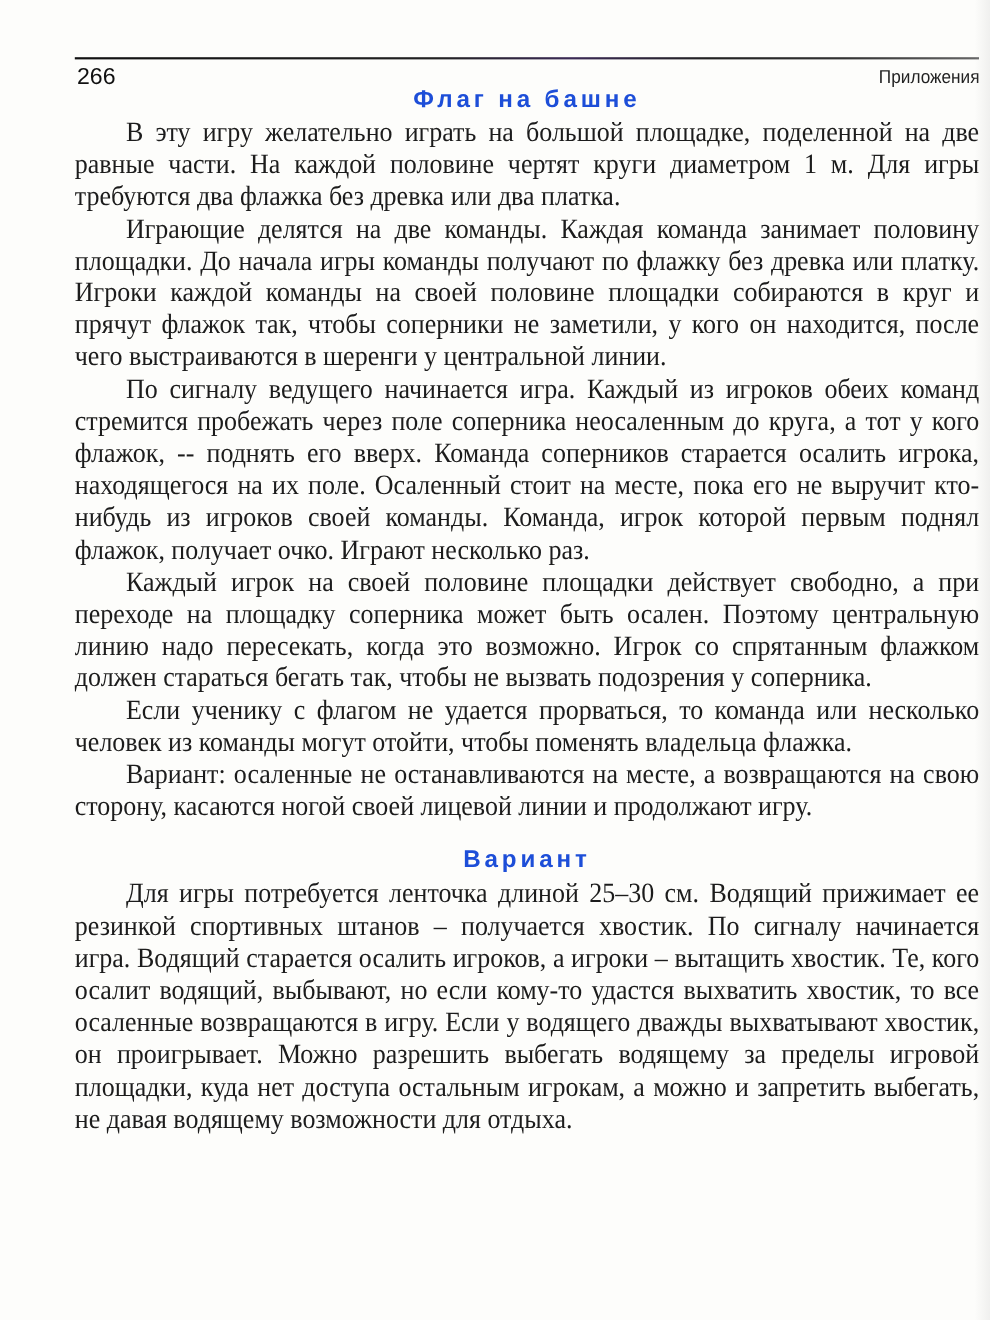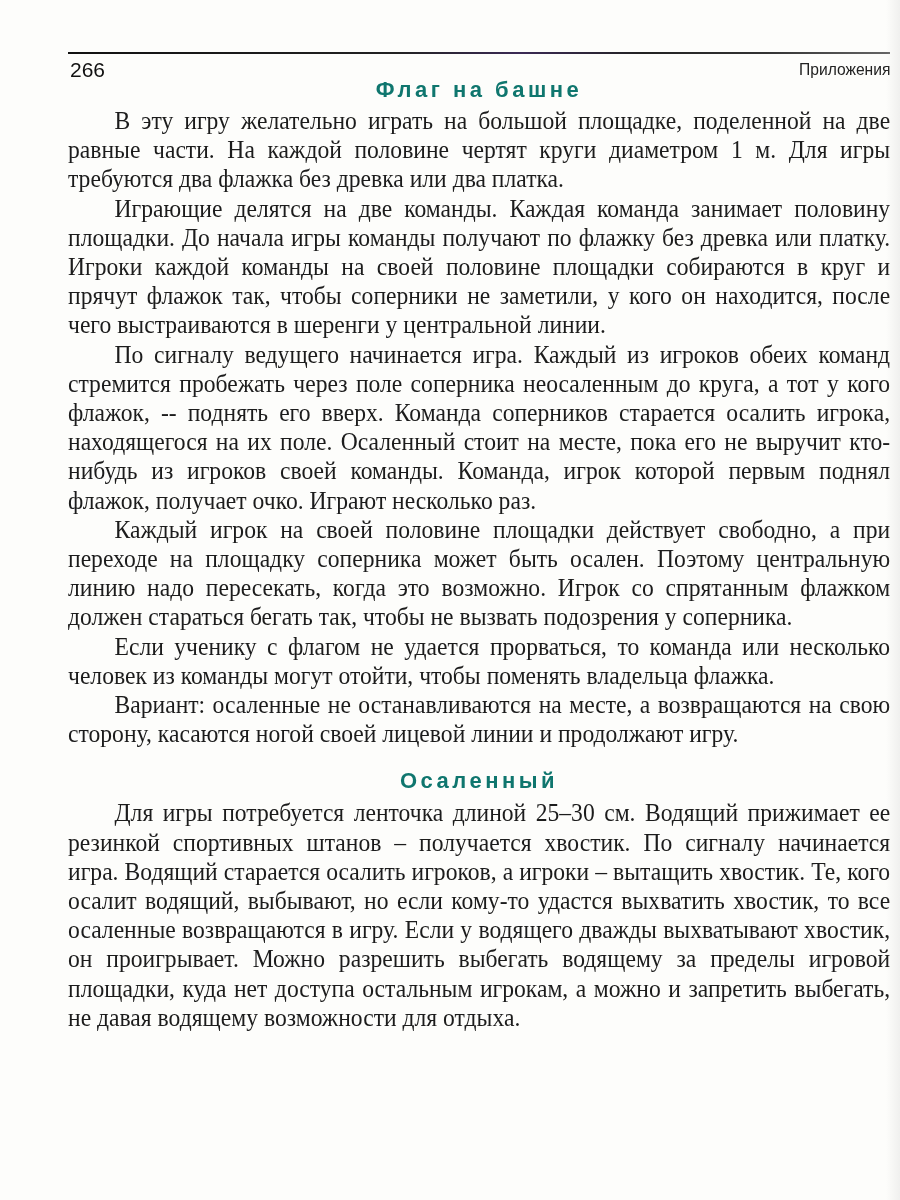--- a/index.html
+++ b/index.html
@@ -62,21 +62,21 @@
     }
     h2.game-title {
       font-family: "Liberation Sans", sans-serif;
       font-weight: bold;
       font-size: 22px;
       letter-spacing: 3.5px;
       text-align: center;
       margin: 0;
       height: 32px;
       line-height: 32px;
-      color: #0f766e;
+      color: #1d4ed8;
     }
     h2.game-title.second {
       margin-top: 16px;
       height: 34px;
       line-height: 34px;
     }
     p.para {
       font-family: "Liberation Serif", serif;
       font-size: 25.4px;
       line-height: 29.2px;
@@ -114,19 +114,19 @@
       <h2 class="game-title">Флаг на башне</h2>
       <p class="para">В эту игру желательно играть на большой площадке, поделенной на две равные части. На каждой половине чертят круги диаметром 1 м. Для игры требуются два флажка без древка или два платка.</p>
       <p class="para">Играющие делятся на две команды. Каждая команда занимает половину площадки. До начала игры команды получают по флажку без древка или платку. Игроки каждой команды на своей половине площадки собираются в круг и прячут флажок так, чтобы соперники не заметили, у кого он находится, после чего выстраиваются в шеренги у центральной линии.</p>
       <p class="para">По сигналу ведущего начинается игра. Каждый из игроков обеих команд стремится пробежать через поле соперника неосаленным до круга, а тот у кого флажок, -- поднять его вверх. Команда соперников старается осалить игрока, находящегося на их поле. Осаленный стоит на месте, пока его не выручит кто-нибудь из игроков своей команды. Команда, игрок которой первым поднял флажок, получает очко. Играют несколько раз.</p>
       <p class="para">Каждый игрок на своей половине площадки действует свободно, а при переходе на площадку соперника может быть осален. Поэтому центральную линию надо пересекать, когда это возможно. Игрок со спрятанным флажком должен стараться бегать так, чтобы не вызвать подозрения у соперника.</p>
       <p class="para">Если ученику с флагом не удается прорваться, то команда или несколько человек из команды могут отойти, чтобы поменять владельца флажка.</p>
       <p class="para">Вариант: осаленные не останавливаются на месте, а возвращаются на свою сторону, касаются ногой своей лицевой линии и продолжают игру.</p>
     </section>
 
     <section>
-      <h2 class="game-title second">Осаленный</h2>
+      <h2 class="game-title second">Вариант</h2>
       <p class="para">Для игры потребуется ленточка длиной 25–30 см. Водящий прижимает ее резинкой спортивных штанов – получается хвостик. По сигналу начинается игра. Водящий старается осалить игроков, а игроки – вытащить хвостик. Те, кого осалит водящий, выбывают, но если кому-то удастся выхватить хвостик, то все осаленные возвращаются в игру. Если у водящего дважды выхватывают хвостик, он проигрывает. Можно разрешить выбегать водящему за пределы игровой площадки, куда нет доступа остальным игрокам, а можно и запретить выбегать, не давая водящему возможности для отдыха.</p>
     </section>
   </div>
 </div>
 
 <div class="scan-shade"></div>
 
 </body></html>

